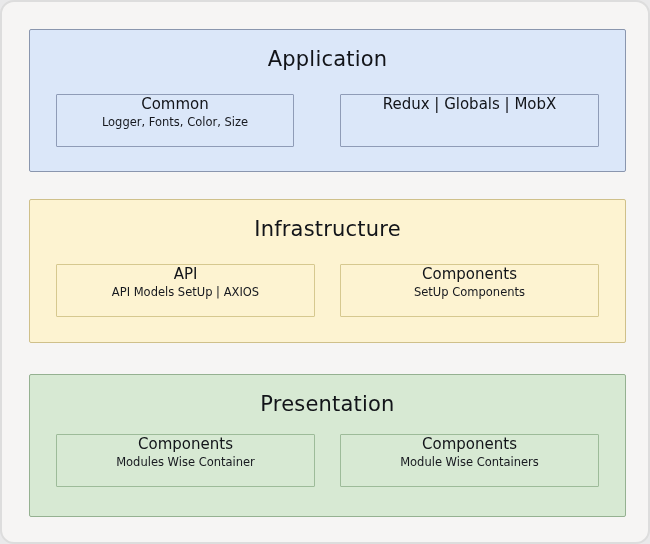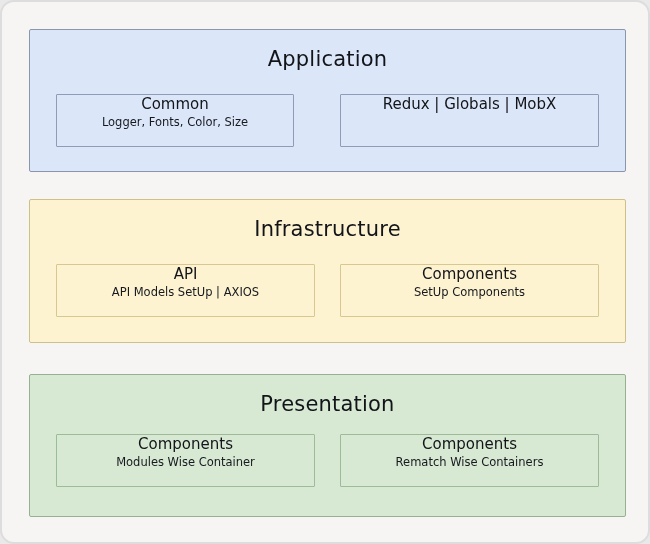--- a/index.html
+++ b/index.html
@@ -109,18 +109,18 @@
 
   <section class="layer layer-pres" style="background-color: rgb(215, 233, 211); border-color: rgb(149, 177, 145);">
     <h2 class="layer-title">Presentation</h2>
     <div class="boxes">
       <div class="box" style="border-color: rgb(157, 187, 153);">
         <div class="box-title">Components</div>
         <div class="box-subtitle">Modules Wise Container</div>
       </div>
       <div class="box" style="border-color: rgb(157, 187, 153);">
         <div class="box-title">Components</div>
-        <div class="box-subtitle">Rematch Wise Containers</div>
+        <div class="box-subtitle">Module Wise Containers</div>
       </div>
     </div>
   </section>
 
 </div>
 
 </body></html>

